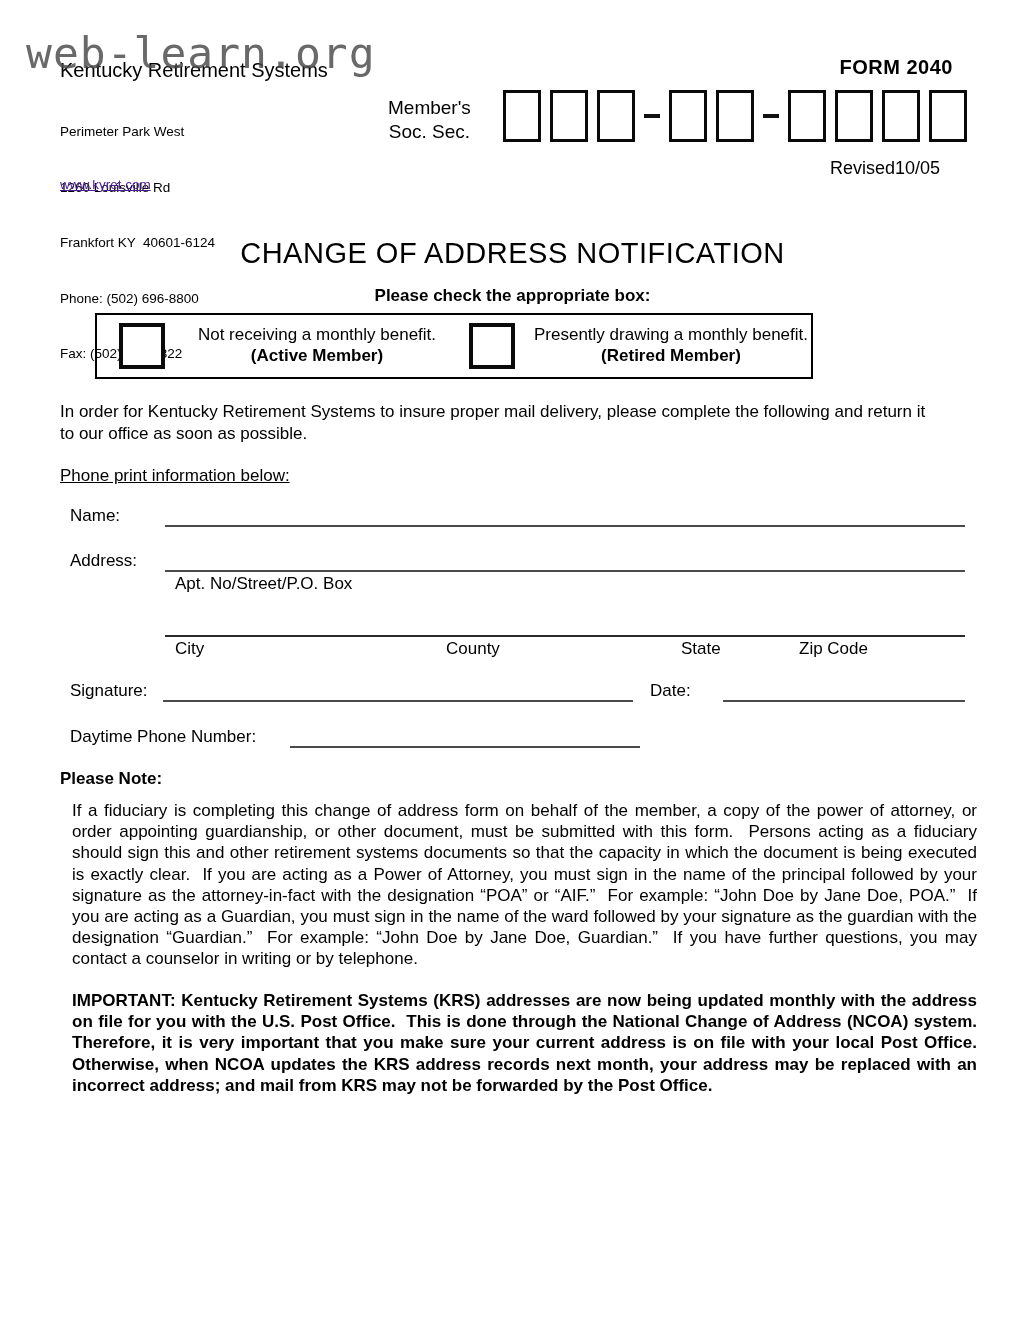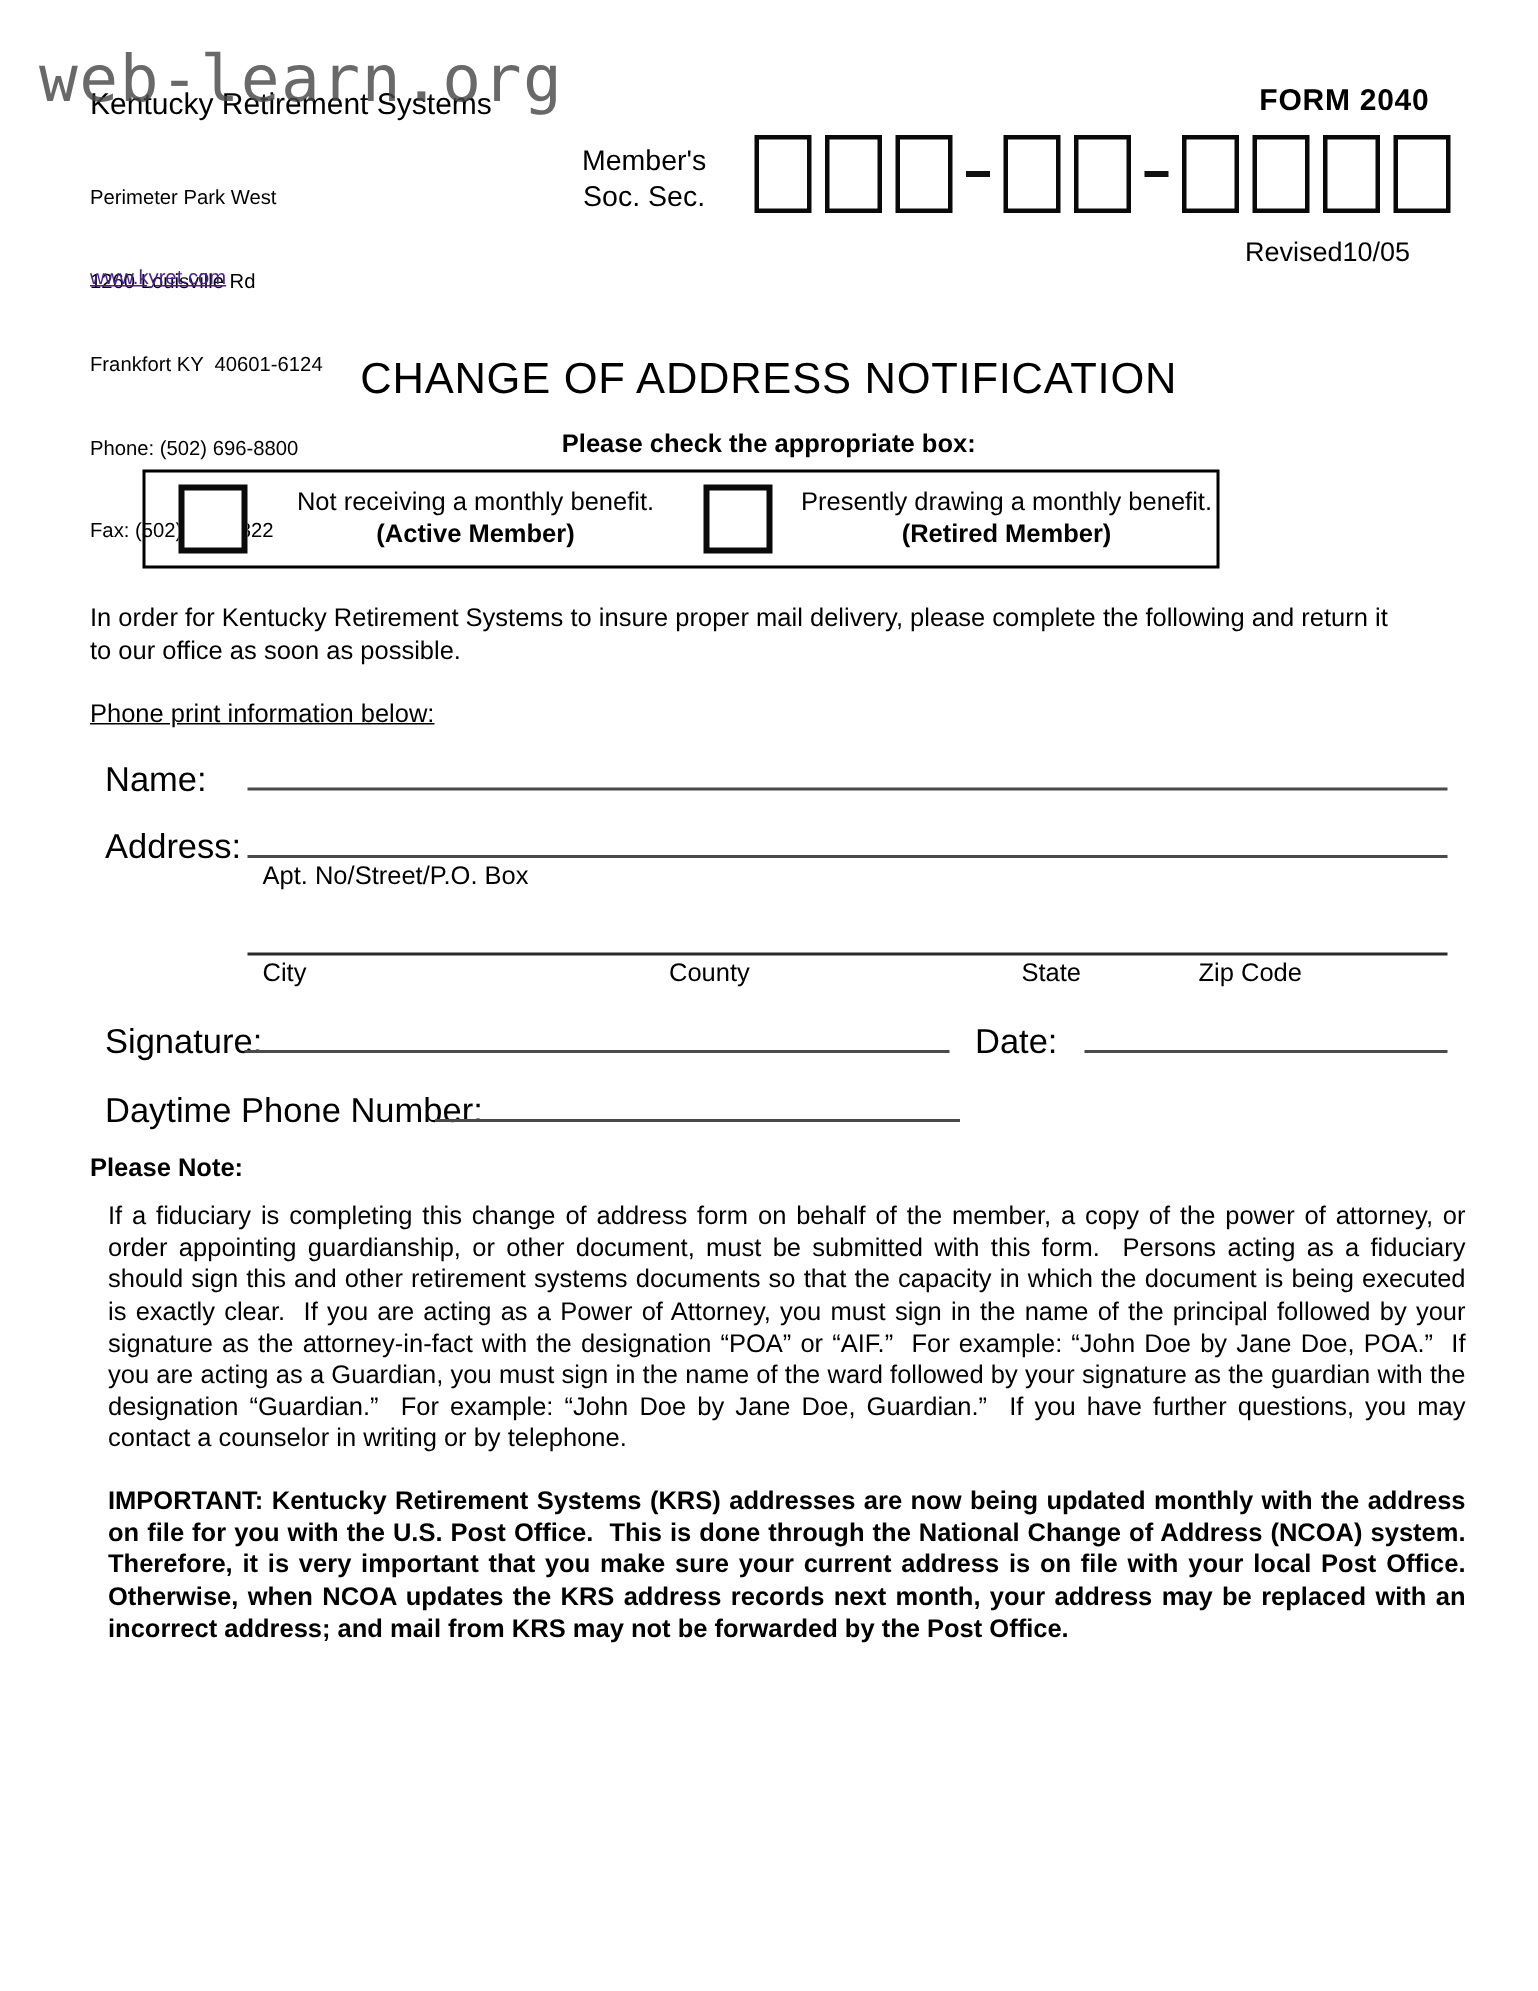--- a/index.html
+++ b/index.html
@@ -66,21 +66,21 @@
   .cb-label { position: absolute; top: 9px; text-align: center; font-size: 17px; line-height: 21px; }
   .cb-label-1 { left: 78px; width: 284px; }
   .cb-label-2 { left: 422px; width: 304px; }
   .cb-sub { font-weight: bold; }
 
   
   .intro { left: 60px; top: 401px; width: 878px; font-size: 17px; line-height: 22px; }
   .print-info { left: 60px; top: 466px; font-size: 17px; text-decoration: underline; }
 
   
-  .field-label { font-size: 23px; }
+  .field-label { font-size: 17px; }
   .write-line { border-bottom: 2px solid #4a4a4a; height: 0; cursor: text; }
   .line-dark { border-bottom-color: #2a2a2a; }
   .caption { font-size: 17px; }
 
   
   .note-head { left: 60px; top: 769px; font-size: 17px; font-weight: bold; }
   .para {
     left: 60px; width: 905px;
     font-size: 17px; line-height: 21.2px;
     text-align: justify;

